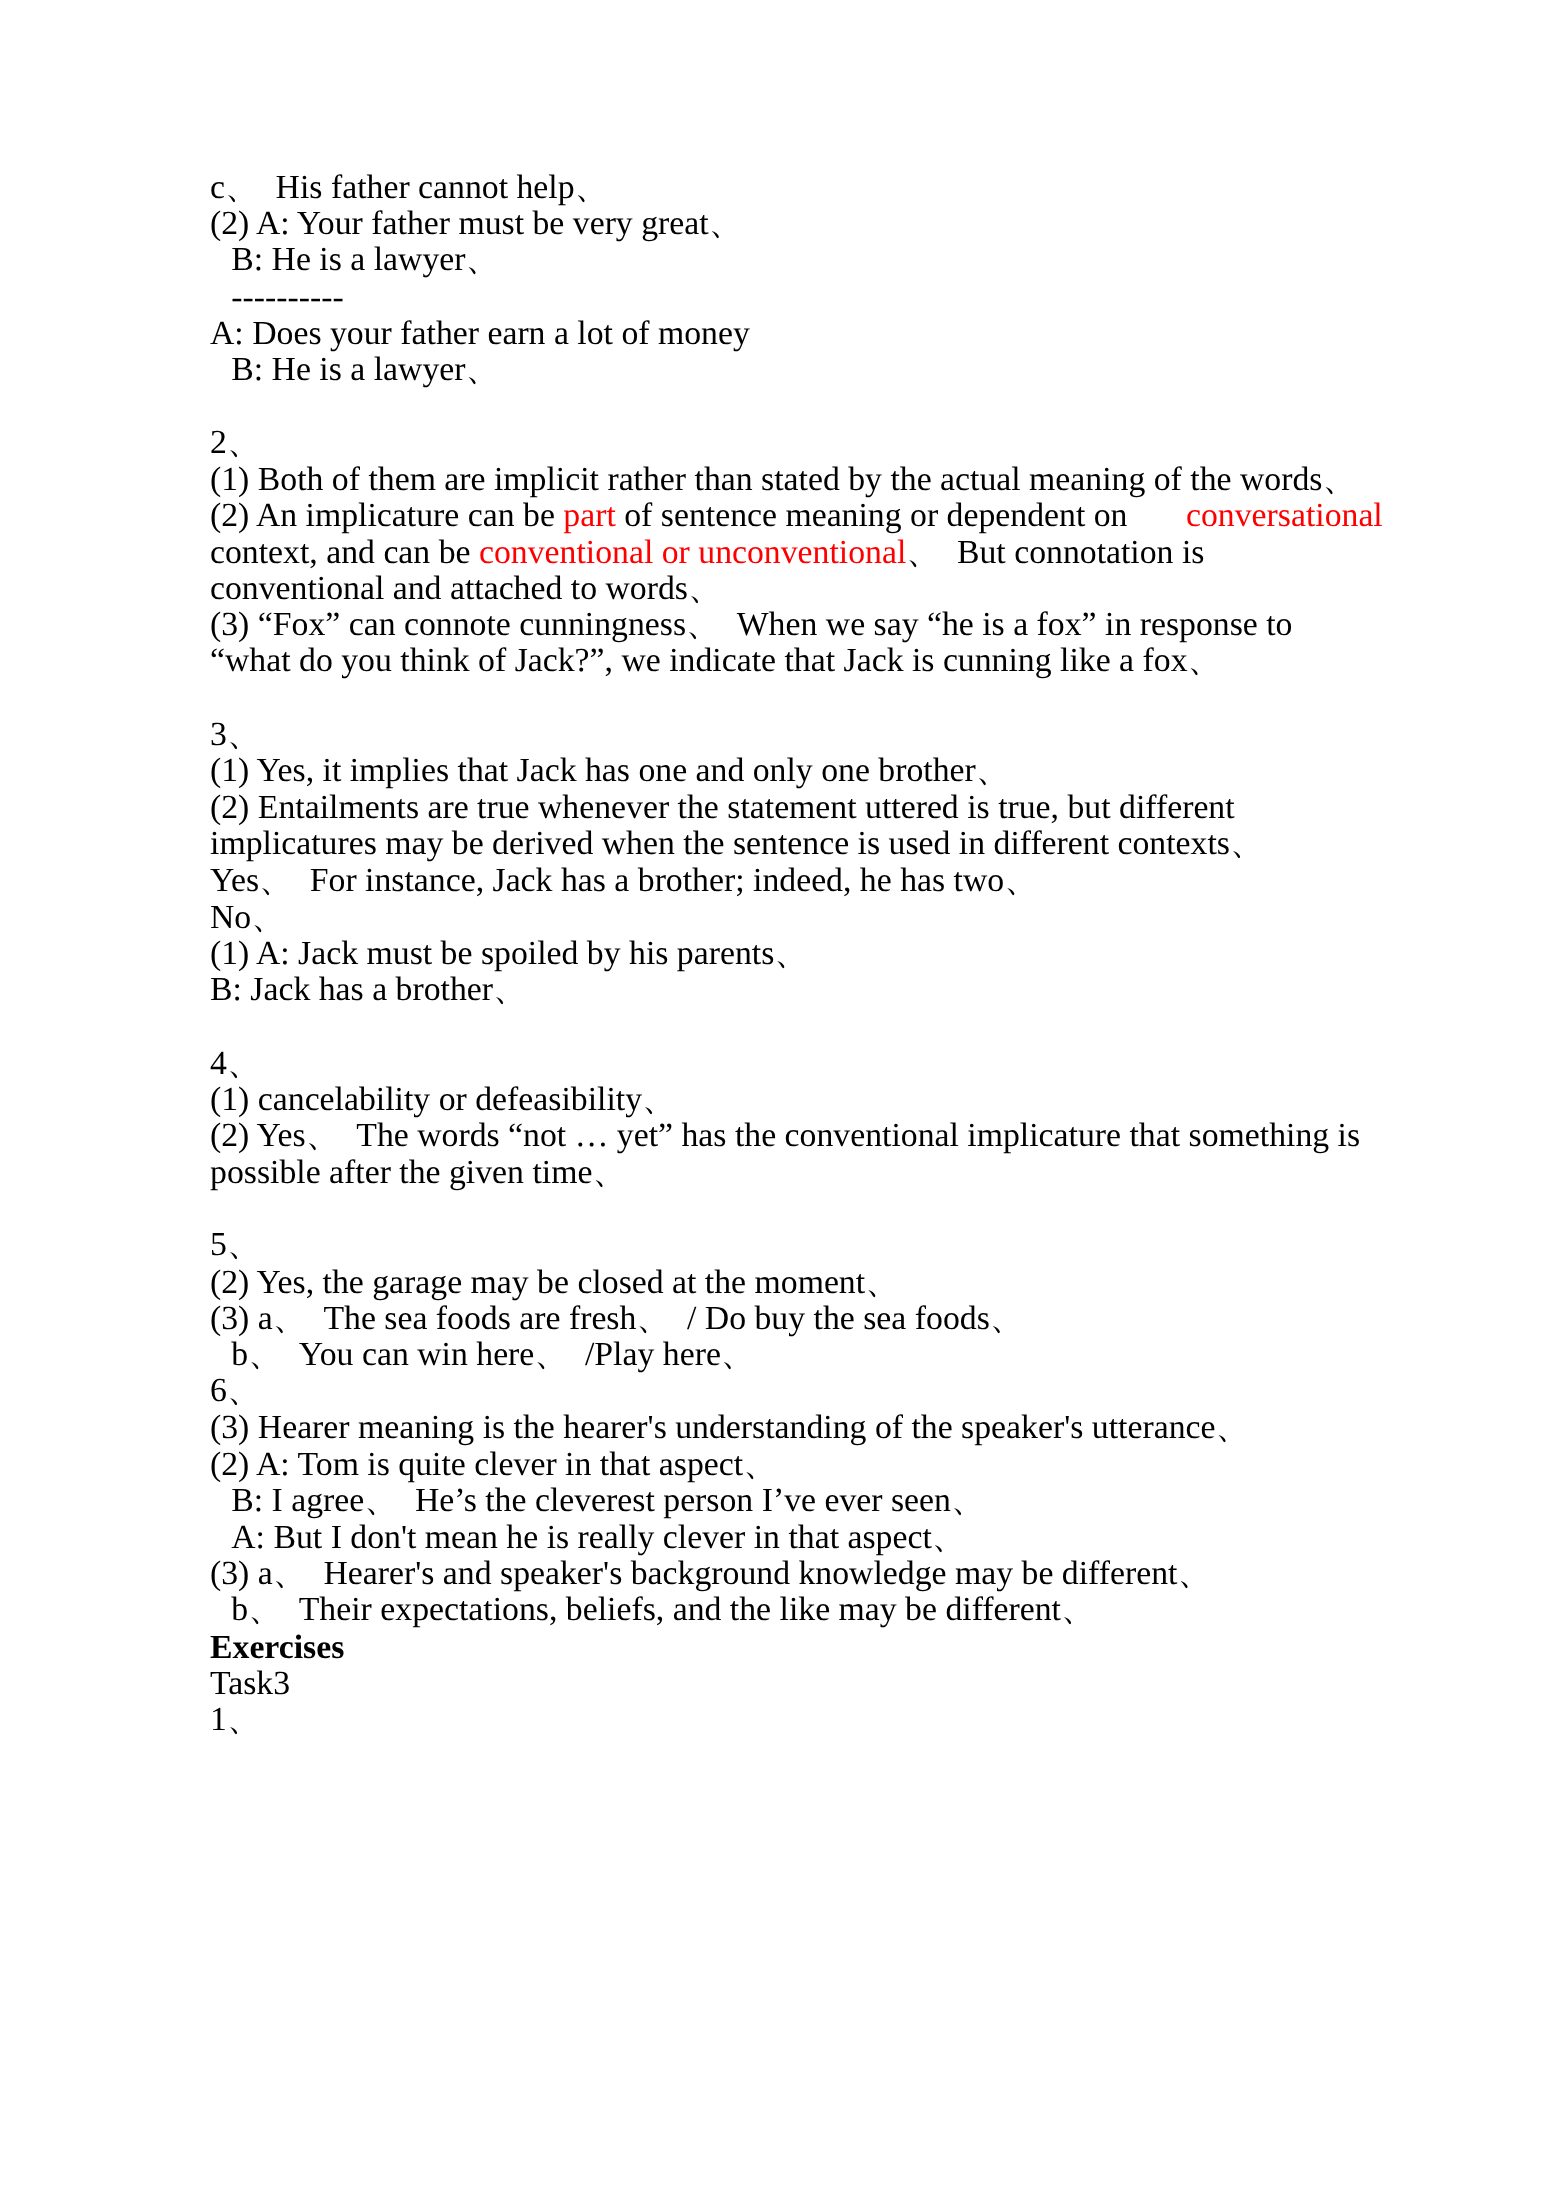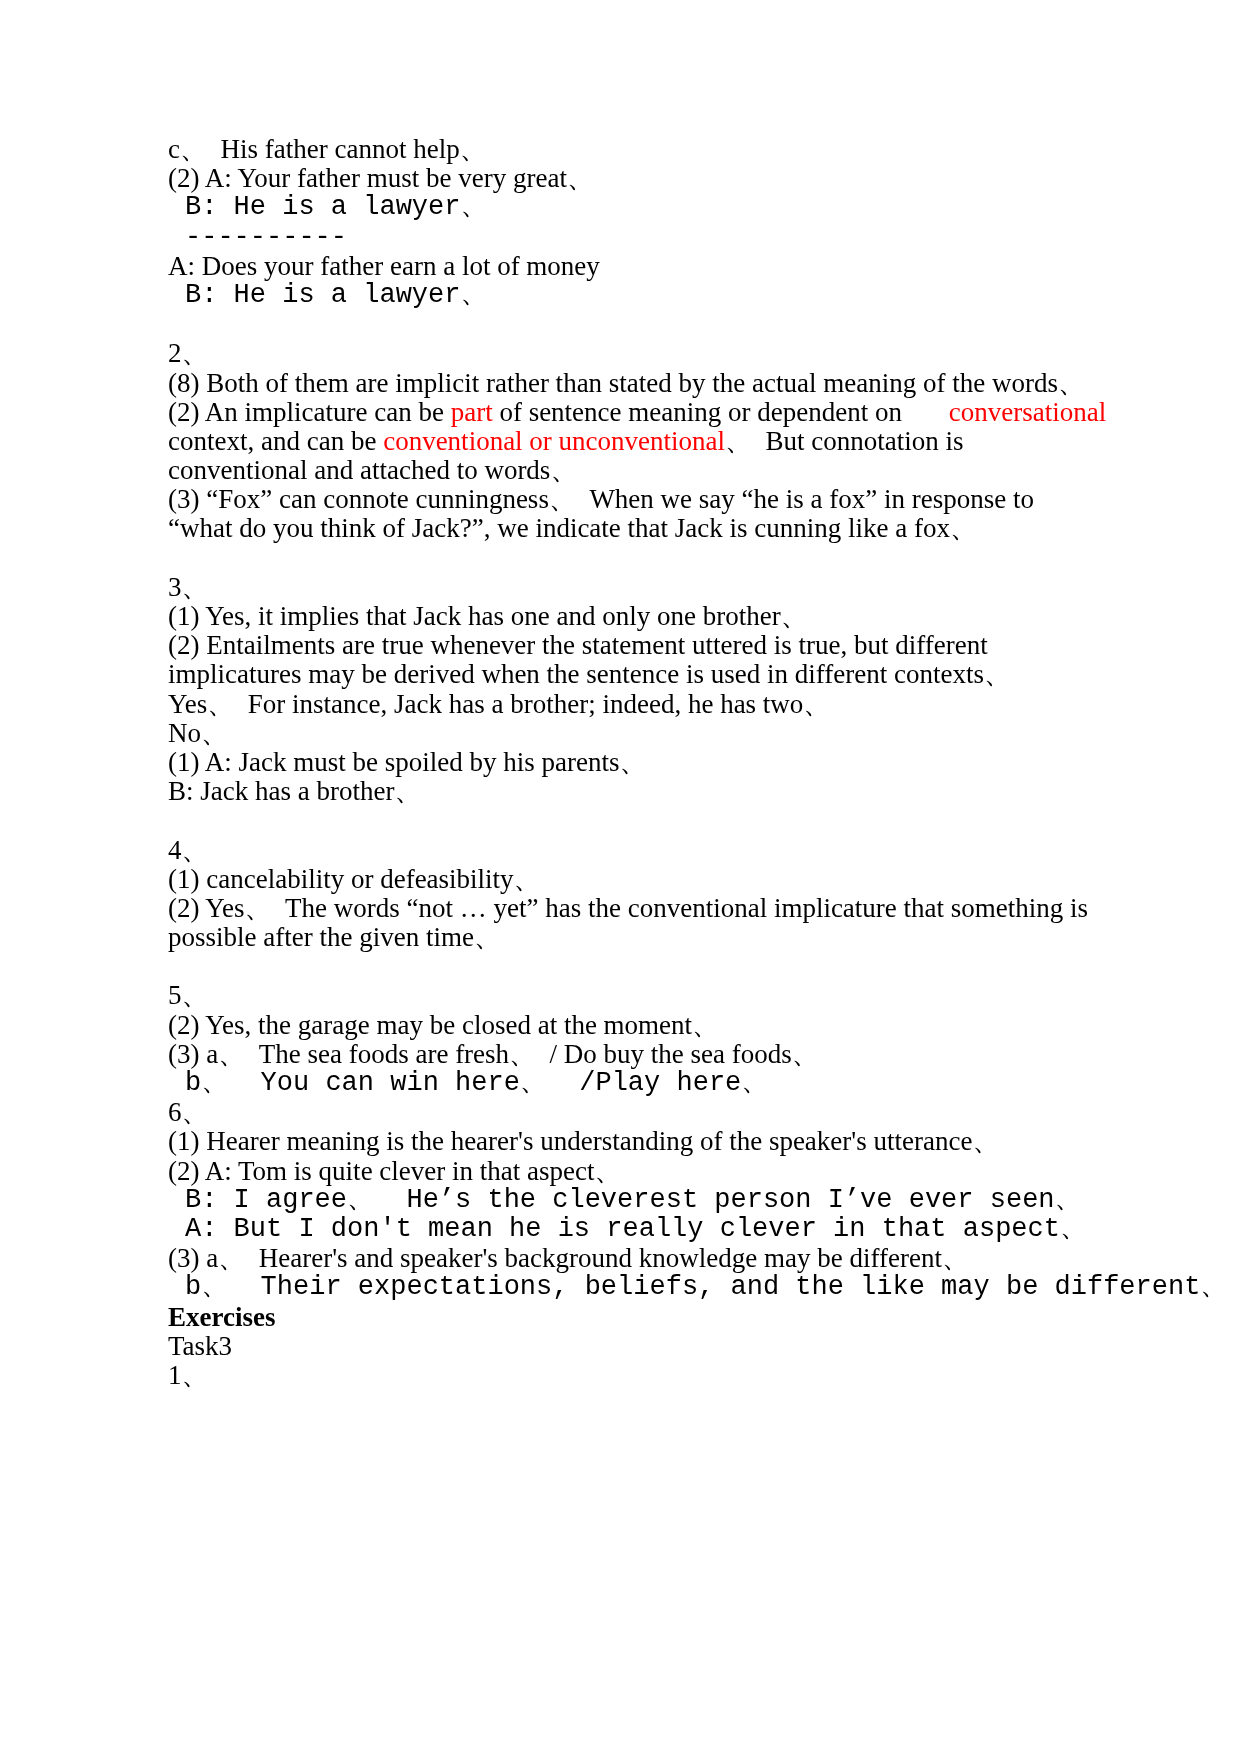--- a/index.html
+++ b/index.html
@@ -3,39 +3,39 @@
   <meta charset="utf-8">
   <style>
     html, body { margin: 0; padding: 0; background: #ffffff; }
     body { width: 1241px; height: 1754px; position: relative; overflow: hidden; }
     .page {
       position: absolute; left: 168px; top: 135px; width: 900px;
       font-family: "Liberation Serif", serif; font-size: 27px; line-height: 29.2px;
       color: #000000;
     }
     .line { white-space: pre; height: 29.2px; }
-    .indent { padding-left: 17px; font-family: Liberation Mono, monospace; }
+    .indent { padding-left: 17px; }
     .blank { height: 29.2px; }
     .red { color: #ff0000; }
     .bold { font-weight: bold; }
   </style>
 </head>
 <body>
 
 <div class="page">
   <div class="line">c、  His father cannot help、</div>
   <div class="line">(2) A: Your father must be very great、</div>
   <div class="line indent">B: He is a lawyer、</div>
   <div class="line indent">----------</div>
   <div class="line">A: Does your father earn a lot of money</div>
   <div class="line indent">B: He is a lawyer、</div>
   <div class="blank"></div>
 
   <div class="line">2、</div>
-  <div class="line">(8) Both of them are implicit rather than stated by the actual meaning of the words、</div>
+  <div class="line">(1) Both of them are implicit rather than stated by the actual meaning of the words、</div>
   <div class="line"><span>(2) An implicature can be </span><span class="red" style="color: rgb(255, 0, 0);">part</span><span> of sentence meaning or dependent on </span><span class="red" style="color: rgb(255, 0, 0); margin-left: 40px;">conversational</span></div>
   <div class="line"><span>context, and can be </span><span class="red" style="color: rgb(255, 0, 0);">conventional or unconventional</span><span>、  But connotation is</span></div>
   <div class="line">conventional and attached to words、</div>
   <div class="line">(3) “Fox” can connote cunningness、  When we say “he is a fox” in response to</div>
   <div class="line">“what do you think of Jack?”, we indicate that Jack is cunning like a fox、</div>
   <div class="blank"></div>
 
   <div class="line">3、</div>
   <div class="line">(1) Yes, it implies that Jack has one and only one brother、</div>
   <div class="line">(2) Entailments are true whenever the statement uttered is true, but different</div>
@@ -50,21 +50,21 @@
   <div class="line">(1) cancelability or defeasibility、</div>
   <div class="line">(2) Yes、  The words “not … yet” has the conventional implicature that something is</div>
   <div class="line">possible after the given time、</div>
   <div class="blank"></div>
 
   <div class="line">5、</div>
   <div class="line">(2) Yes, the garage may be closed at the moment、</div>
   <div class="line">(3) a、  The sea foods are fresh、  / Do buy the sea foods、</div>
   <div class="line indent">b、  You can win here、  /Play here、</div>
   <div class="line">6、</div>
-  <div class="line">(1) Hearer meaning is the hearer's understanding of the speaker's utterance、</div>
+  <div class="line">(3) Hearer meaning is the hearer's understanding of the speaker's utterance、</div>
   <div class="line">(2) A: Tom is quite clever in that aspect、</div>
   <div class="line indent">B: I agree、  He’s the cleverest person I’ve ever seen、</div>
   <div class="line indent">A: But I don't mean he is really clever in that aspect、</div>
   <div class="line">(3) a、  Hearer's and speaker's background knowledge may be different、</div>
   <div class="line indent">b、  Their expectations, beliefs, and the like may be different、</div>
   <div class="line bold">Exercises</div>
   <div class="line">Task3</div>
   <div class="line">1、</div>
 </div>
 

